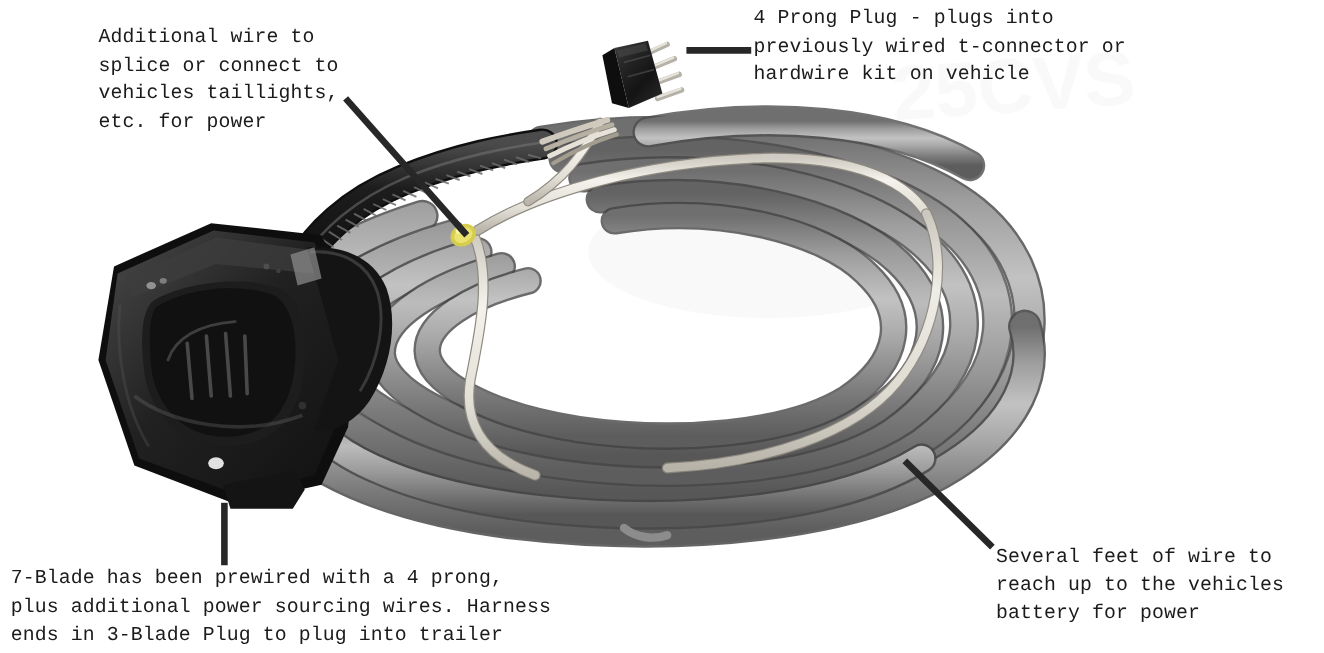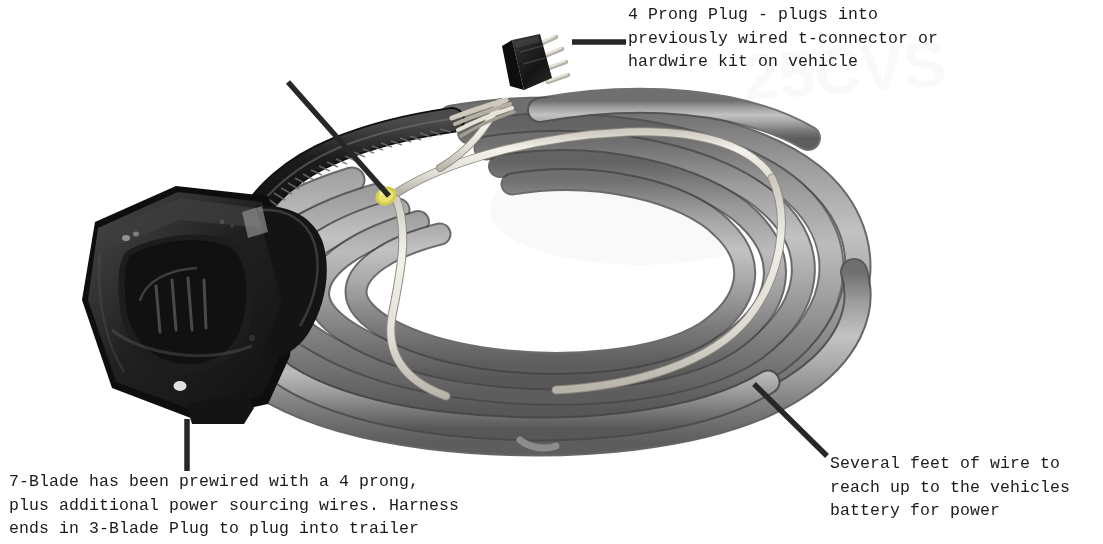--- a/index.html
+++ b/index.html
@@ -299,20 +299,21 @@
       <path d="M288 82 L 389 196"></path>
 
       <path d="M572 42 L 626 42"></path>
 
       <path d="M187 419 L 187 471"></path>
 
       <path d="M754 384 L 827 456"></path>
     </g>
   </svg>
 
+  <div class="anno" id="anno-additional-wire">Additional wire to splice or connect to vehicles taillights, etc. for power</div>
 
   <div class="anno" id="anno-4-prong">4 Prong Plug - plugs into previously wired t-connector or hardwire kit on vehicle</div>
 
   <div class="anno" id="anno-7-blade">7-Blade has been prewired with a 4 prong, plus additional power sourcing wires. Harness ends in 3-Blade Plug to plug into trailer</div>
 
   <div class="anno" id="anno-several-feet">Several feet of wire to reach up to the vehicles battery for power</div>
 
 </div>
 
 </body></html>

